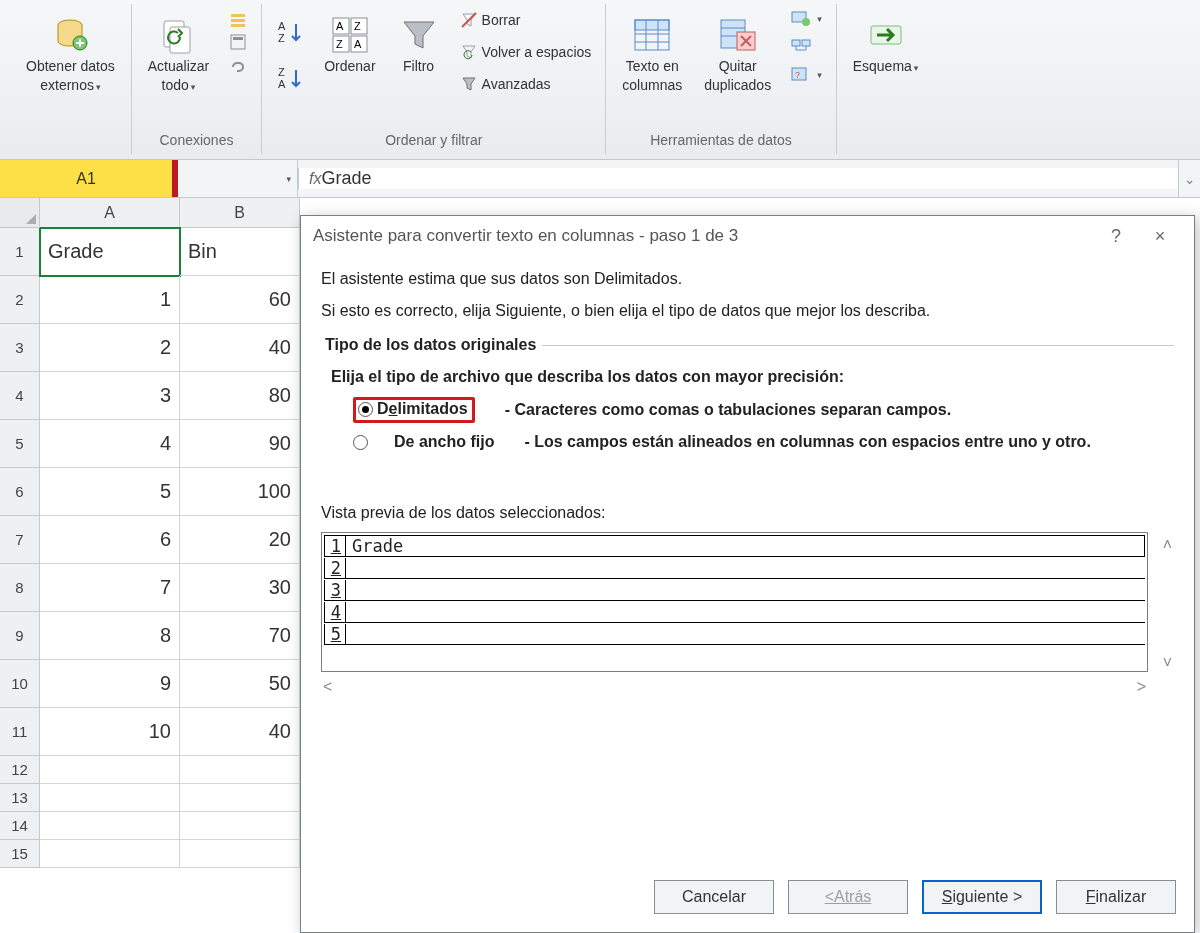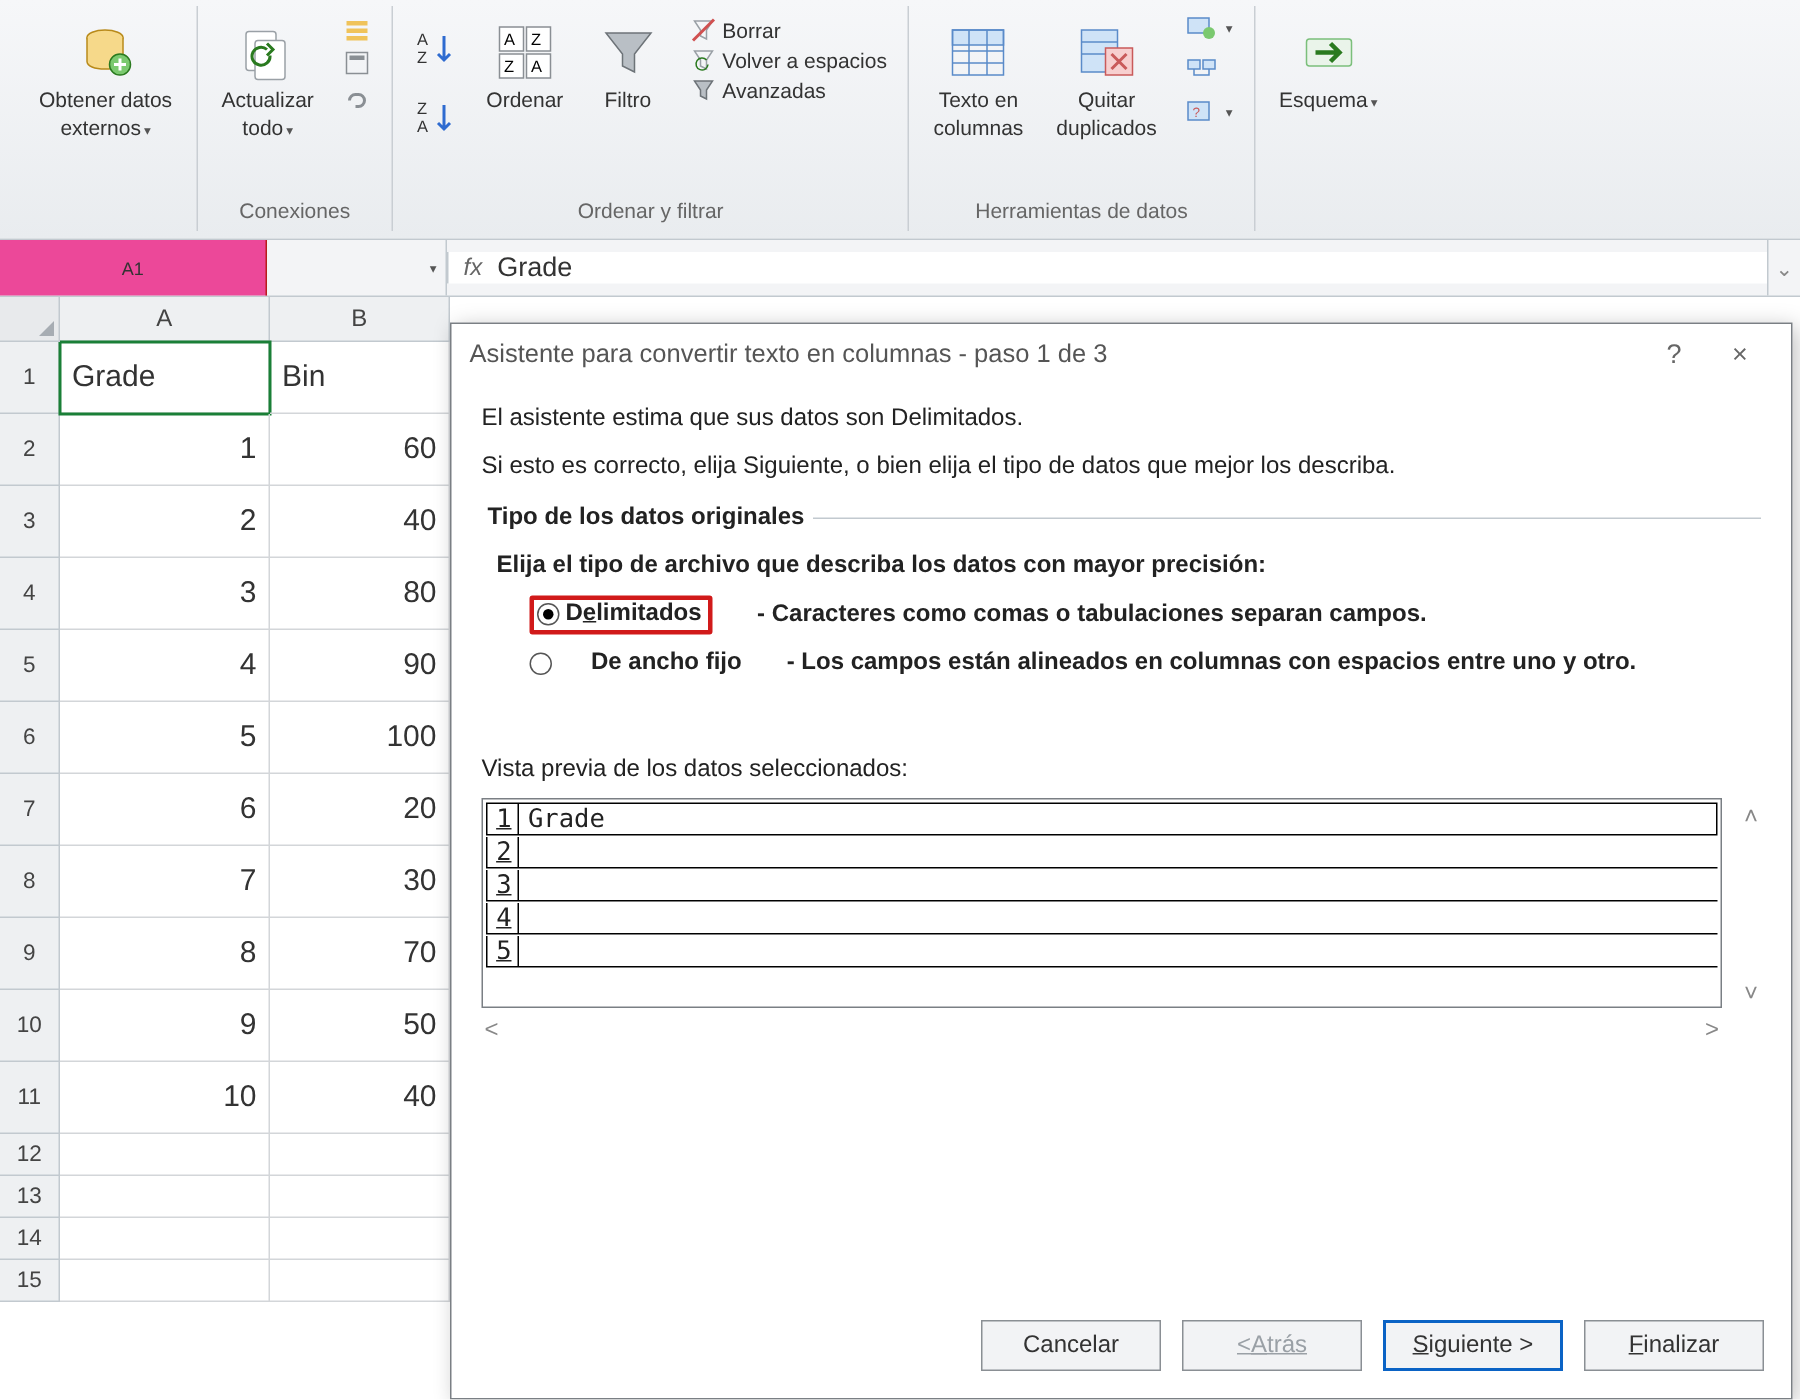--- a/index.html
+++ b/index.html
@@ -13,22 +13,22 @@
   .rgroup .glabel { color: #666; font-size: 14px; padding: 2px 0 4px; }
   .bigbtn { display: flex; flex-direction: column; align-items: center; gap: 2px; padding: 4px 6px; border-radius: 3px; cursor: default; text-align: center; font-size: 14px; line-height: 1.2; }
   .bigbtn .ico { width: 42px; height: 42px; display:flex; align-items:center; justify-content:center; }
   .smallstack { display: flex; flex-direction: column; gap: 2px; font-size: 14px; }
   .smallrow { display:flex; align-items:center; gap:4px; padding:1px 4px; border-radius:3px; }
   .ddarrow { font-size: 9px; color:#555; display:inline-block; margin-left:2px; }
   .caret::after { content:"▾"; font-size:9px; color:#555; margin-left:2px; }
 
   
   .fbar { display:flex; align-items:center; height:38px; border-bottom:1px solid #c2c9cf; background:#f3f4f6; }
-  .namebox { width:178px; height:100%; border-right:1px solid #b91c1c; display:flex; align-items:center; justify-content:center; font-size:12px; background:#ec4899;}
-  .fxwrap { display:flex; align-items:center; gap:10px; padding:0 10px; flex:1; background:#fff; border-left:1px solid #c2c9cf;}
+  .namebox { width:178px; height:100%; border-right:6px solid #b91c1c; display:flex; align-items:center; justify-content:center; font-size:16px; background:#fde047;}
+  .fxwrap { display:flex; align-items:center; padding:0 10px; flex:1; background:#fff; border-left:1px solid #c2c9cf;}
   .fxlabel { font-style:italic; color:#666; font-size:16px; }
   .fxcell { flex:1; font-size:18px; }
   .fbar .expand { width:22px; text-align:center; color:#888; border-left:1px solid #c2c9cf; height:100%; display:flex; align-items:center; justify-content:center;}
 
   
   .sheet { position: relative; display:flex; }
   .corner { width:40px; height:30px; background:#e8eaec; border:1px solid #c2c9cf; border-left:none; border-top:none; position:relative;}
   .corner::after{ content:""; position:absolute; right:3px; bottom:3px; width:0;height:0; border-left:10px solid transparent; border-bottom:10px solid #a7adb3;}
   .colhdrs { display:flex; }
   .colhdr { height:30px; background:#eef0f2; border:1px solid #c2c9cf; border-left:none; border-top:none; display:flex; align-items:center; justify-content:center; font-size:16px; color:#444;}
@@ -171,21 +171,21 @@
         <span>Ordenar</span>
       </div>
       <div class="bigbtn">
         <span class="ico">
             <svg width="42" height="42">
               <path d="M6 8h30l-11 14v12l-8-4V22z" fill="#b9bfc5" stroke="#6d7378"></path>
             </svg>
           </span>
         <span>Filtro</span>
       </div>
-      <div class="smallstack" style="gap:0">
+      <div class="smallstack" style="gap:12px">
         <div class="smallrow">
             <svg width="18" height="18">
               <path d="M3 3h12l-4 6v6l-4-2V9z" fill="none" stroke="#9aa0a6"></path>
               <line x1="2" y1="16" x2="16" y2="2" stroke="#d05050" stroke-width="2"></line>
             </svg>
             <span>Borrar</span>
           </div>
         <div class="smallrow">
             <svg width="18" height="18">
               <path d="M3 3h12l-4 6v6l-4-2V9z" fill="none" stroke="#9aa0a6"></path>

